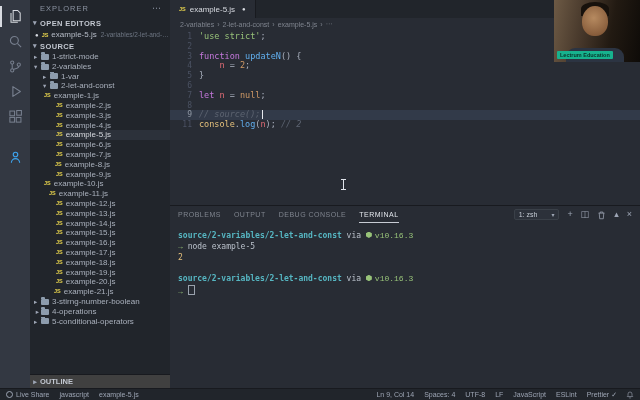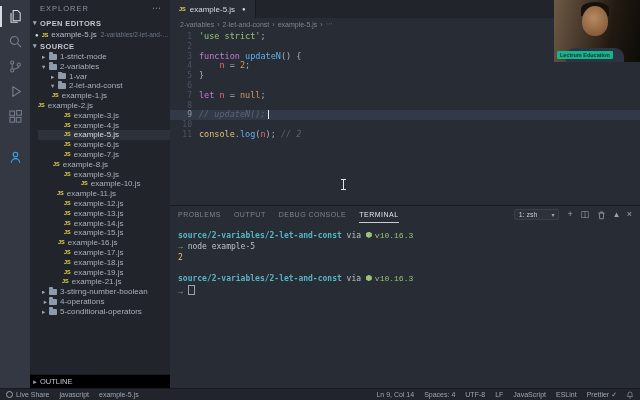--- a/index.html
+++ b/index.html
@@ -19,28 +19,28 @@
   #sidebar{position:absolute;left:30px;top:0;width:140px;height:388px;background:#21252b;overflow:hidden;}
   .sb-title{height:17px;line-height:17px;padding-left:10px;font-size:7.5px;letter-spacing:1px;color:#8b93a1;position:relative;}
   .more{position:absolute;right:8px;top:0;font-size:9px;color:#9da5b4;}
   .sec-hdr{height:12px;display:flex;align-items:center;font-size:7.5px;font-weight:bold;color:#c2c7d0;letter-spacing:.4px;}
   .sec-hdr .chev,#outline .chev{width:10px;text-align:center;font-size:7px;color:#9da5b4;flex:none;}
   .oe-row{height:11px;display:flex;align-items:center;padding-left:5px;font-size:8px;color:#b7bdc8;white-space:nowrap;overflow:hidden;}
   .dot{font-size:6px;color:#d7dae0;margin-right:3px;}
   .jsic{font-size:5.5px;font-weight:bold;color:#e8d44d;margin-right:3px;flex:none;}
   .oe-name{margin-right:4px;}
   .oe-path{font-size:6.5px;color:#6e7683;overflow:hidden;text-overflow:ellipsis;}
-  #tree{font-size:8px;color:#a9b0bc;margin-left:8px;}
+  #tree{font-size:8px;color:#a9b0bc;}
   .trow{height:9.8px;line-height:9.8px;display:flex;align-items:center;white-space:nowrap;overflow:hidden;}
   .trow.sel{background:#2c313a;color:#d7dae0;}
   .trow .chev{width:7px;font-size:6.5px;color:#9da5b4;flex:none;}
   .fold{width:8px;height:6px;background:#8d9cad;border-radius:1px;margin-right:3px;position:relative;flex:none;}
   .fold::before{content:"";position:absolute;top:-2px;left:0;width:4px;height:2px;background:inherit;border-radius:1px 1px 0 0;}
   #outline{position:absolute;bottom:0;left:0;right:0;height:13px;border-top:1px solid #181a1f;display:flex;align-items:center;
-           font-size:7.5px;font-weight:normal;color:#c2c7d0;background:#000000;}
+           font-size:7.5px;font-weight:bold;color:#c2c7d0;background:#404040;}
 
   
   #main{position:absolute;left:170px;top:0;right:0;height:388px;display:flex;flex-direction:column;background:#282c34;}
   #tabbar{height:18px;background:#21252b;display:flex;flex:none;}
   .tab{display:flex;align-items:center;padding:0 9px;background:#282c34;border-right:1px solid #181a1f;font-size:8px;color:#d7dae0;}
   .tab .jsic{margin-right:4px;}
   .tab-dot{font-size:6px;margin-left:7px;color:#d7dae0;}
   #breadcrumbs{height:12px;flex:none;display:flex;align-items:center;padding-left:10px;font-size:7px;color:#7f848e;}
   .bc-sep{margin:0 3px;}
   #editor{flex:1;position:relative;overflow:hidden;font-family:"DejaVu Sans Mono",monospace;}
@@ -182,21 +182,21 @@
         </div>
         <div class="trow" style="padding-left: 13px;">
           <span class="chev">▾</span>
           <span class="fold"></span>
           <span class="tlabel">2-let-and-const</span>
         </div>
         <div class="trow" style="padding-left: 14px;">
           <span class="jsic">JS</span>
           <span class="tlabel">example-1.js</span>
         </div>
-        <div class="trow" style="">
+        <div class="trow" style="padding-left: 26px;">
           <span class="jsic">JS</span>
           <span class="tlabel">example-2.js</span>
         </div>
         <div class="trow" style="padding-left: 26px;">
           <span class="jsic">JS</span>
           <span class="tlabel">example-3.js</span>
         </div>
         <div class="trow" style="padding-left: 26px;">
           <span class="jsic">JS</span>
           <span class="tlabel">example-4.js</span>
@@ -206,29 +206,29 @@
           <span class="tlabel">example-5.js</span>
         </div>
         <div class="trow" style="padding-left: 26px;">
           <span class="jsic">JS</span>
           <span class="tlabel">example-6.js</span>
         </div>
         <div class="trow" style="padding-left: 26px;">
           <span class="jsic">JS</span>
           <span class="tlabel">example-7.js</span>
         </div>
-        <div class="trow" style="padding-left: 15px;">
+        <div class="trow" style="padding-left: 25px;">
           <span class="jsic">JS</span>
           <span class="tlabel">example-8.js</span>
         </div>
         <div class="trow" style="padding-left: 26px;">
           <span class="jsic">JS</span>
           <span class="tlabel">example-9.js</span>
         </div>
-        <div class="trow" style="padding-left: 43px;">
+        <div class="trow" style="padding-left: 14px;">
           <span class="jsic">JS</span>
           <span class="tlabel">example-10.js</span>
         </div>
         <div class="trow" style="padding-left: 19px;">
           <span class="jsic">JS</span>
           <span class="tlabel">example-11.js</span>
         </div>
         <div class="trow" style="padding-left: 26px;">
           <span class="jsic">JS</span>
           <span class="tlabel">example-12.js</span>
@@ -238,35 +238,39 @@
           <span class="tlabel">example-13.js</span>
         </div>
         <div class="trow" style="padding-left: 26px;">
           <span class="jsic">JS</span>
           <span class="tlabel">example-14.js</span>
         </div>
         <div class="trow" style="padding-left: 26px;">
           <span class="jsic">JS</span>
           <span class="tlabel">example-15.js</span>
         </div>
-        <div class="trow" style="padding-left: 20px;">
+        <div class="trow" style="padding-left: 26px;">
           <span class="jsic">JS</span>
           <span class="tlabel">example-16.js</span>
         </div>
         <div class="trow" style="padding-left: 26px;">
           <span class="jsic">JS</span>
           <span class="tlabel">example-17.js</span>
         </div>
         <div class="trow" style="padding-left: 26px;">
           <span class="jsic">JS</span>
           <span class="tlabel">example-18.js</span>
         </div>
         <div class="trow" style="padding-left: 26px;">
           <span class="jsic">JS</span>
           <span class="tlabel">example-19.js</span>
+        </div>
+        <div class="trow" style="padding-left: 26px;">
+          <span class="jsic">JS</span>
+          <span class="tlabel">example-20.js</span>
         </div>
         <div class="trow" style="padding-left: 24px;">
           <span class="jsic">JS</span>
           <span class="tlabel">example-21.js</span>
         </div>
         <div class="trow" style="padding-left: 4px;">
           <span class="chev">▸</span>
           <span class="fold"></span>
           <span class="tlabel">3-stirng-number-boolean</span>
         </div>
@@ -333,25 +337,21 @@
           <div class="cline">
             <span class="lnum">7</span>
             <span class="ltext"><span class="tk-kw">let</span><span class="tk-fg"> </span><span class="tk-var">n</span><span class="tk-fg"> = </span><span class="tk-num">null</span><span class="tk-fg">;</span></span>
           </div>
           <div class="cline">
             <span class="lnum">8</span>
             <span class="ltext"></span>
           </div>
           <div class="cline cur">
             <span class="lnum">9</span>
-            <span class="ltext"><span class="tk-cmt">// updateN();</span><span class="caret"></span></span>
-          </div>
-          <div class="cline">
-            <span class="lnum">10</span>
-            <span class="ltext"></span>
+            <span class="ltext"><span class="tk-cmt">// source();</span><span class="caret"></span></span>
           </div>
           <div class="cline">
             <span class="lnum">11</span>
             <span class="ltext"><span class="tk-cls">console</span><span class="tk-fg">.</span><span class="tk-fn">log</span><span class="tk-fg">(</span><span class="tk-var">n</span><span class="tk-fg">); </span><span class="tk-cmt">// 2</span></span>
           </div>
         </div>
       <div class="ibeam"></div>
     </div>
     <div id="panel">
       <div id="panel-hdr">

